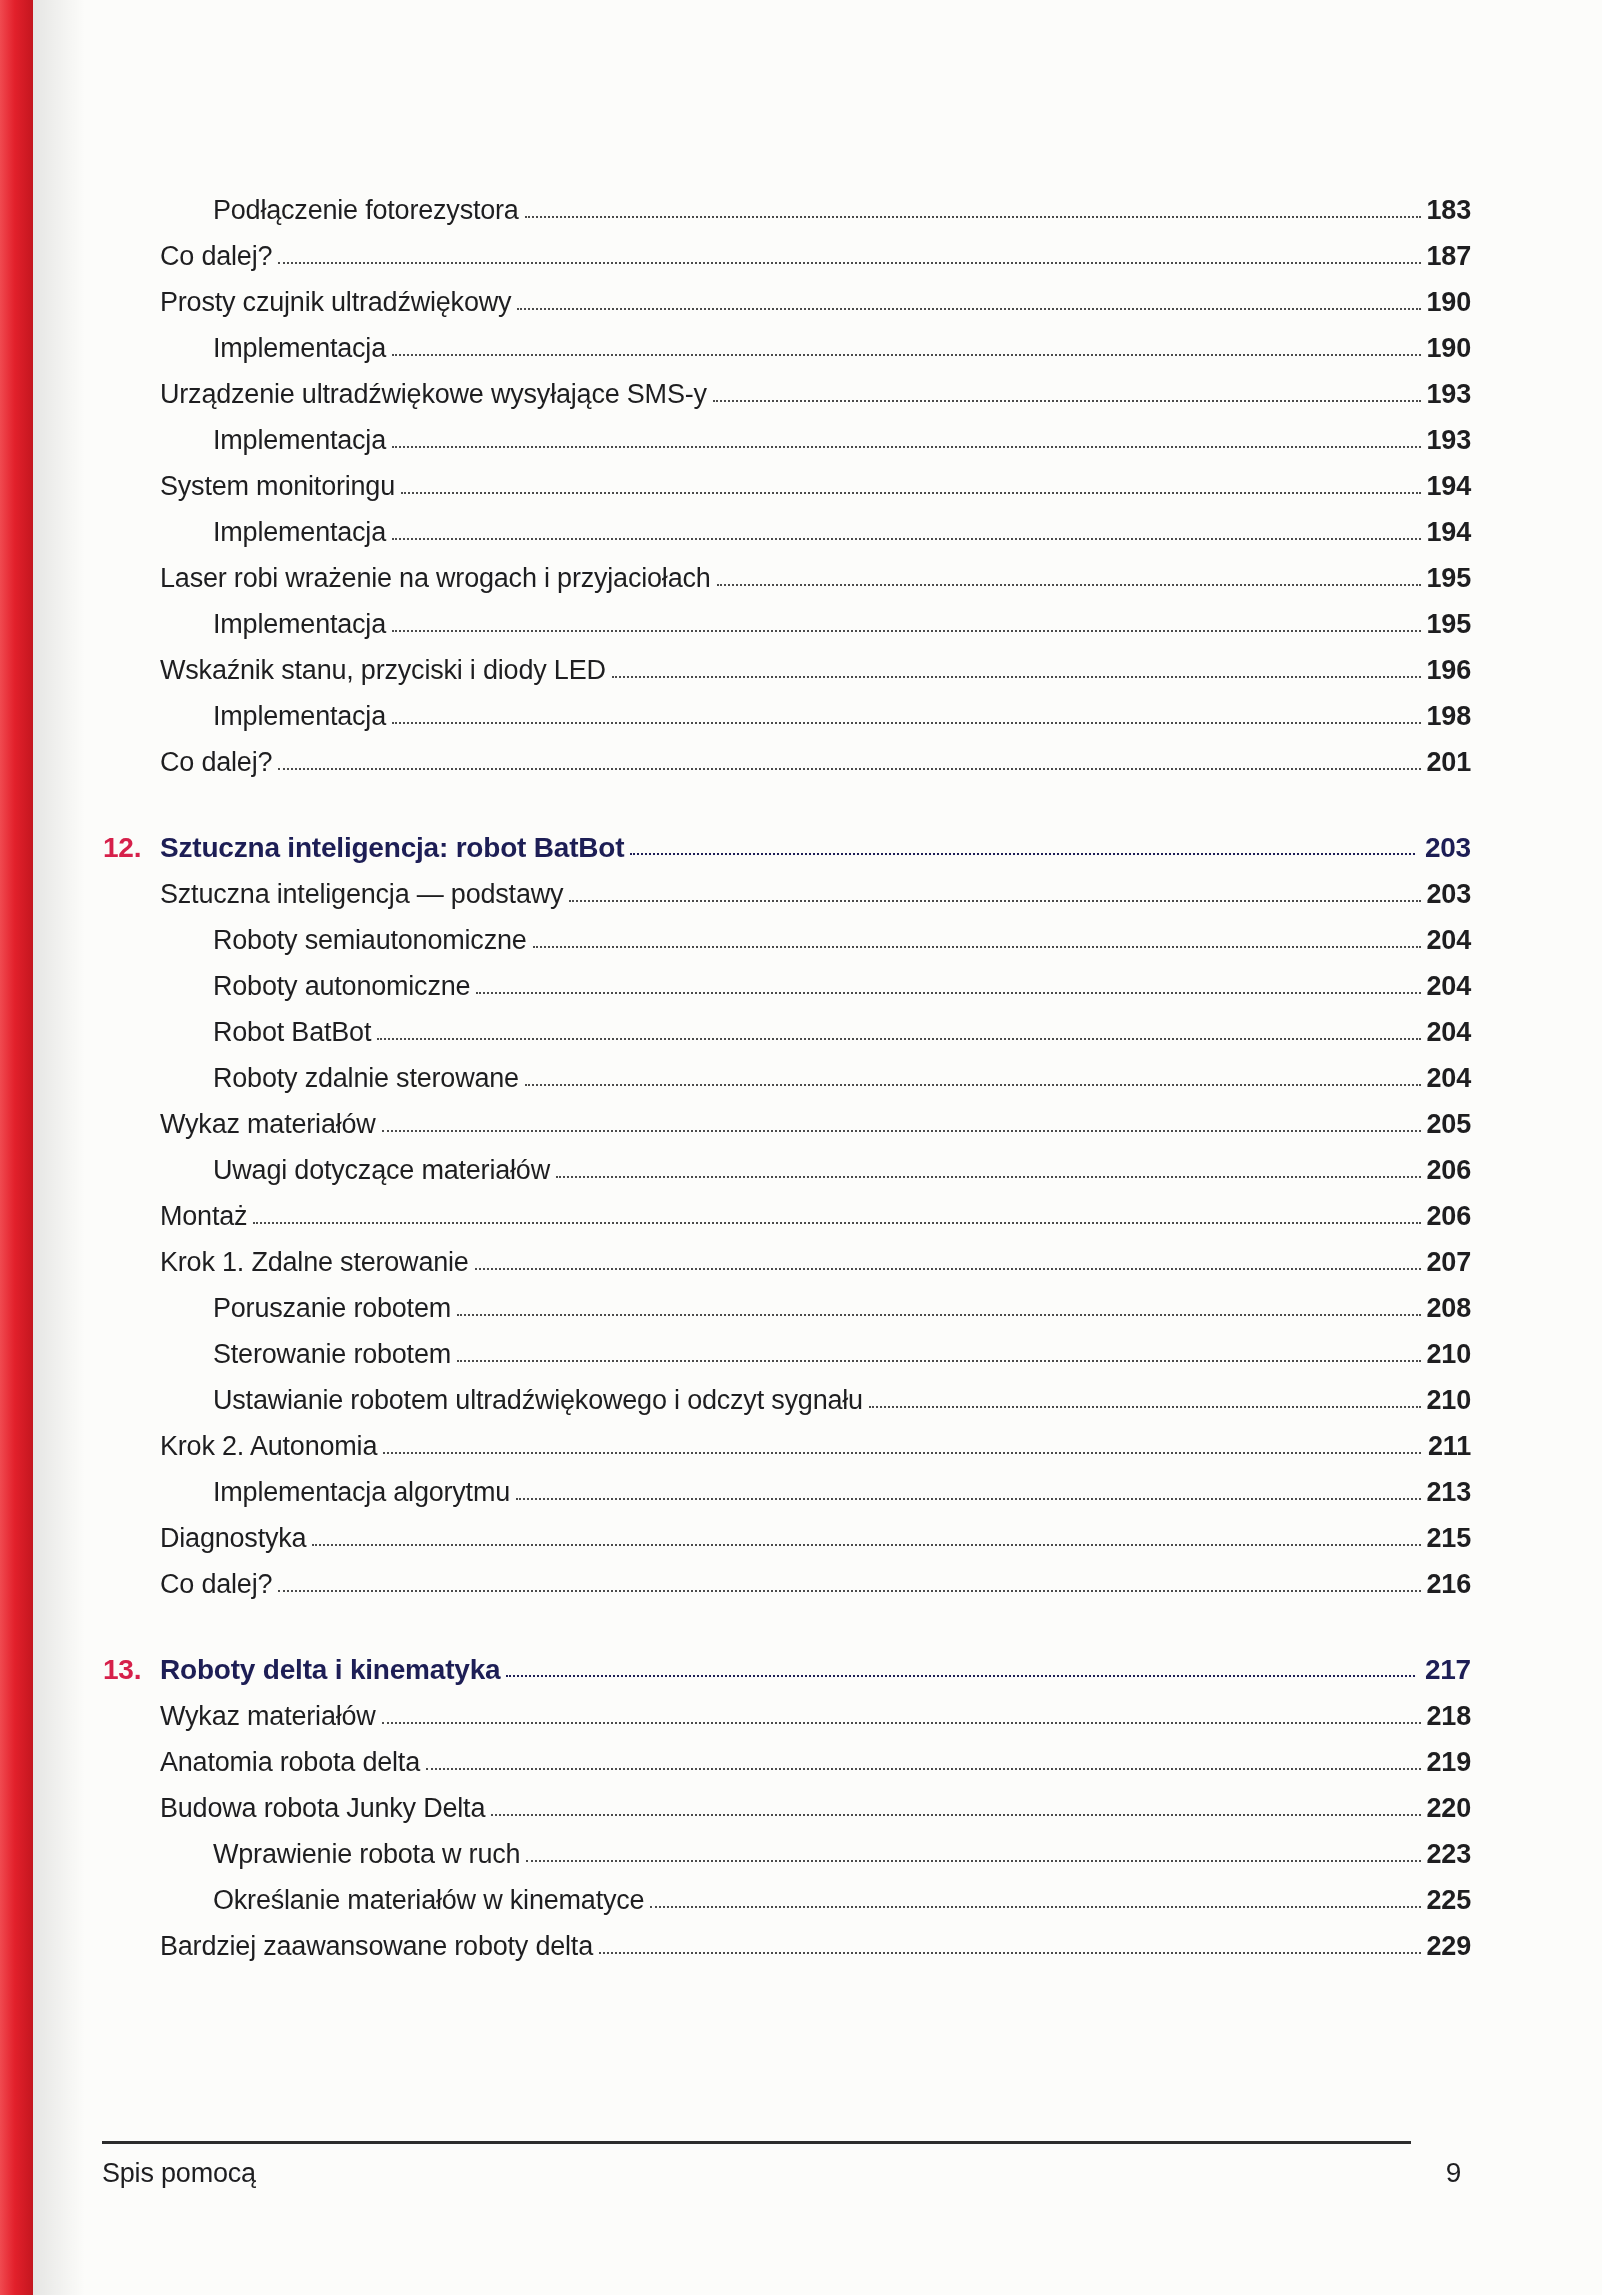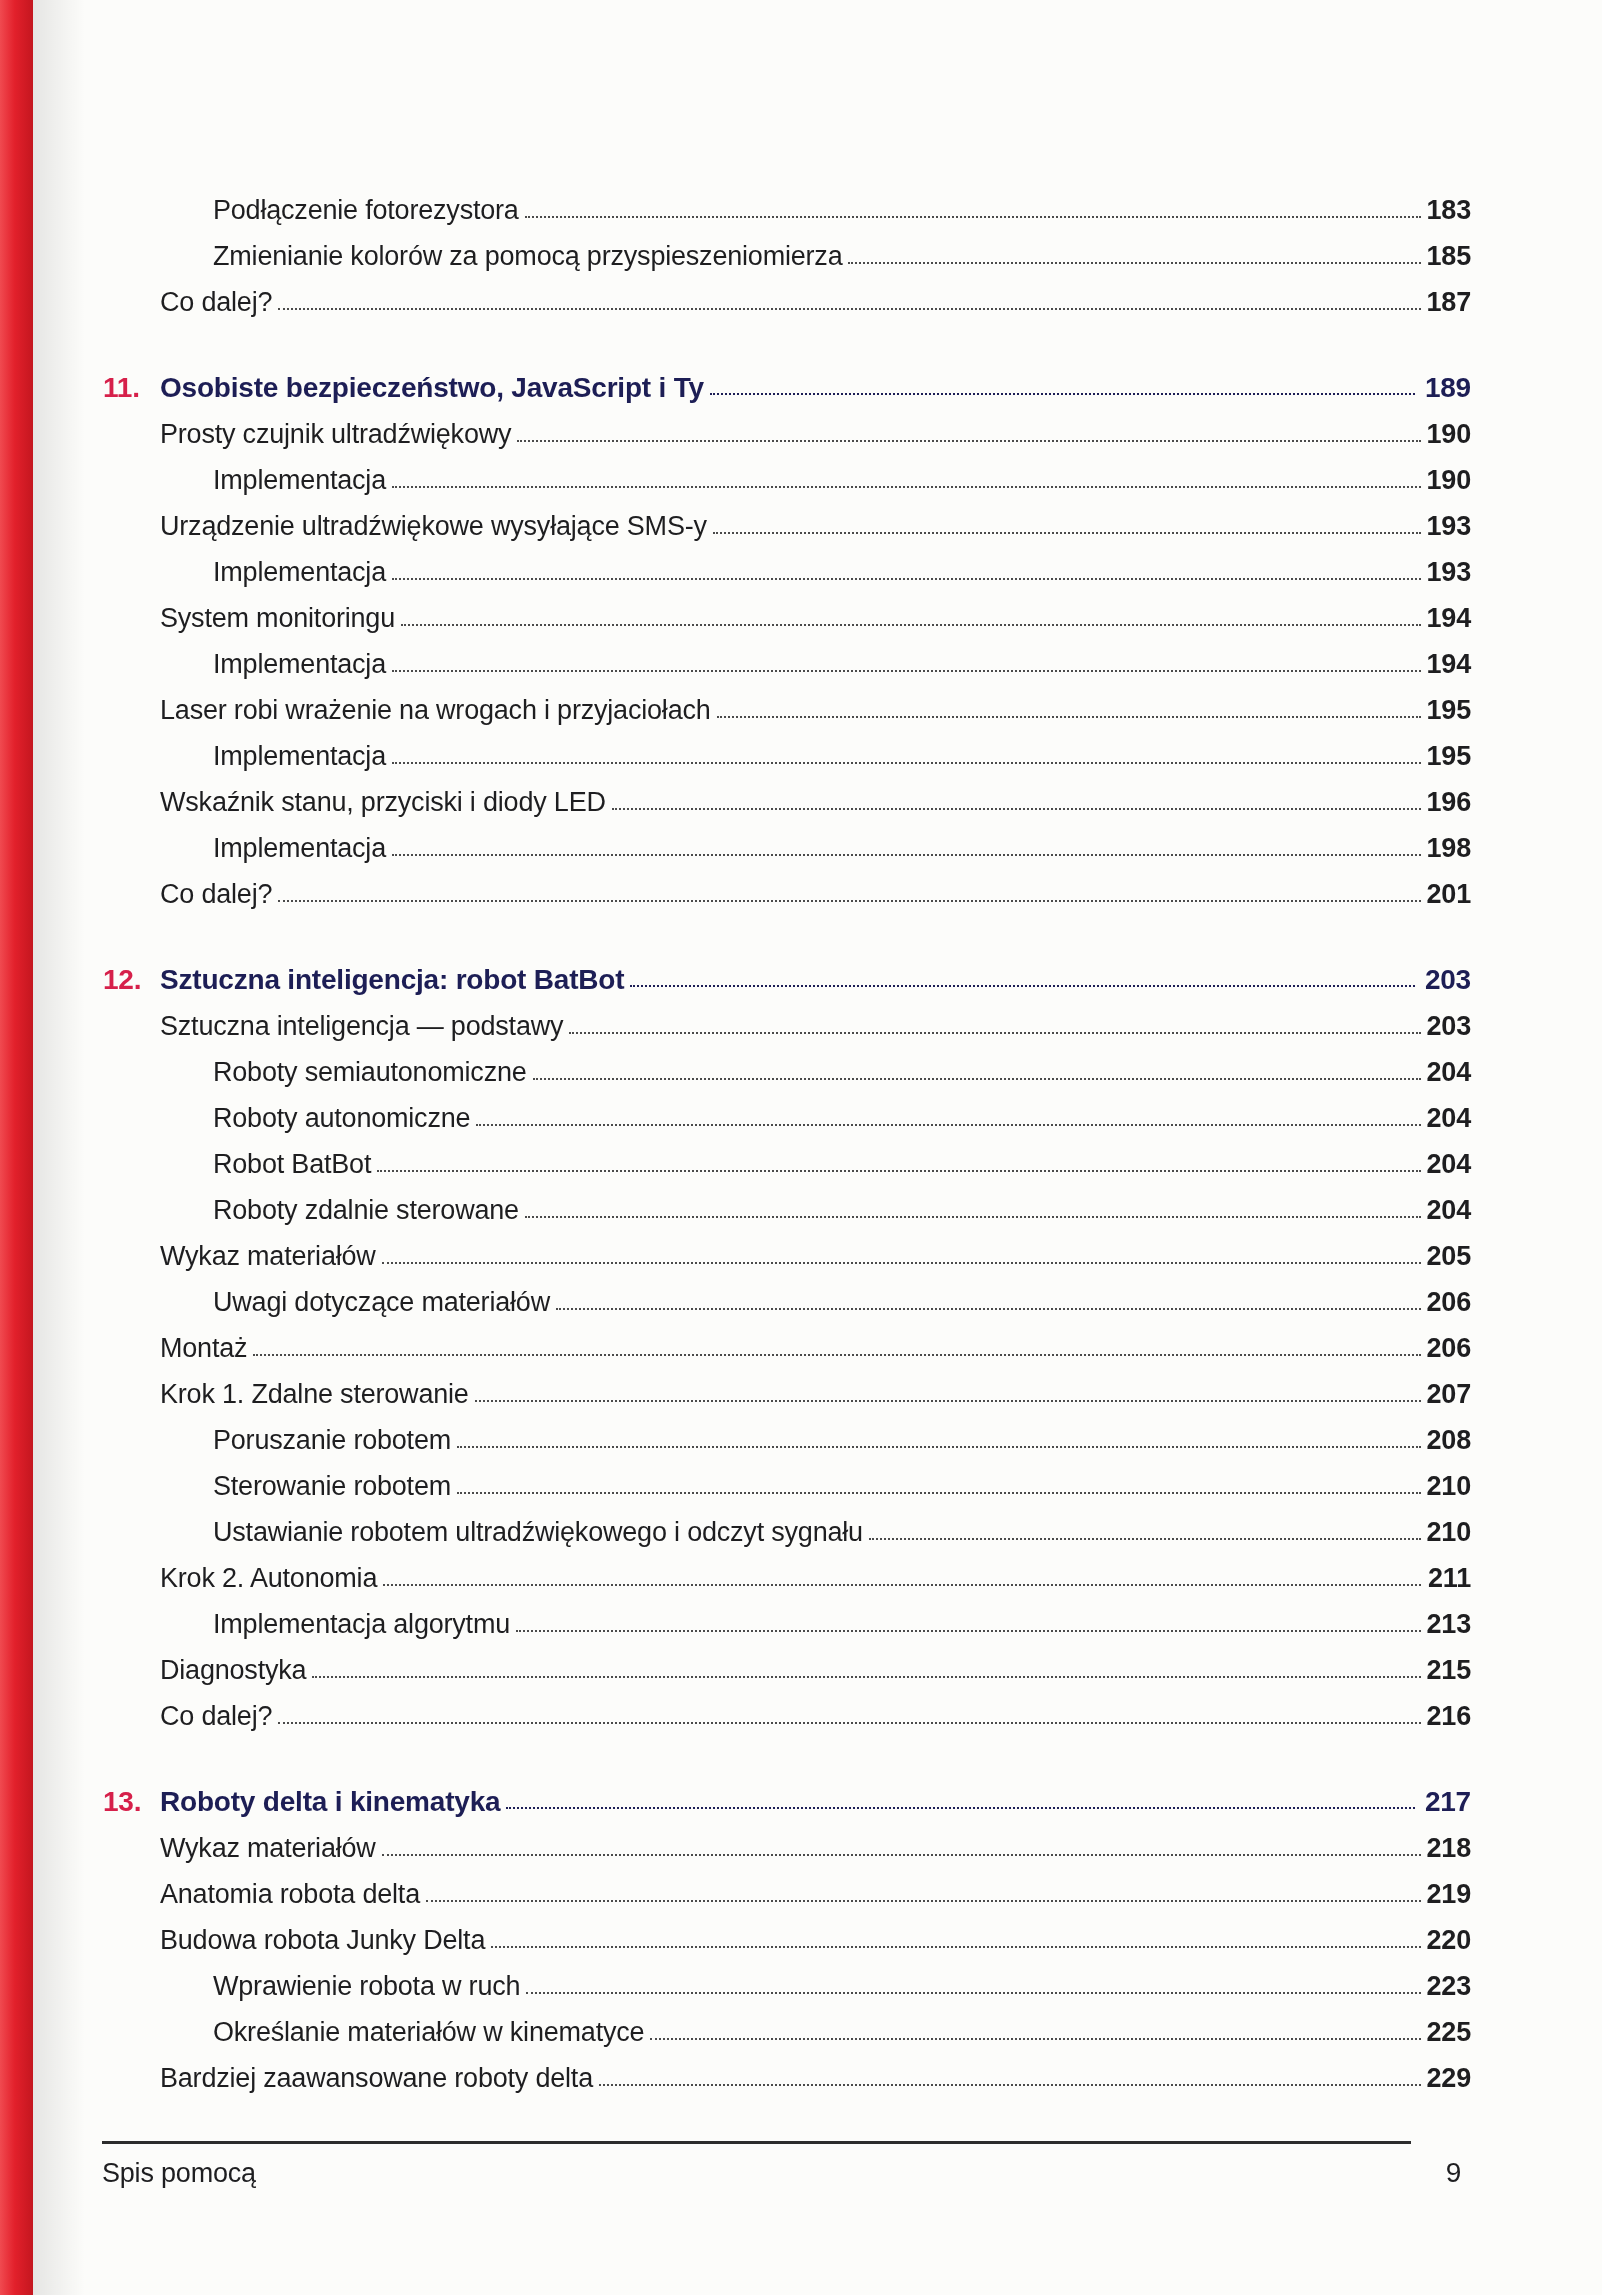--- a/index.html
+++ b/index.html
@@ -76,35 +76,24 @@
 
 <div class="spine"></div>
 <div class="gutter-shadow"></div>
 
 <div class="toc">
     <div class="row lvl2">
       <span class="label">Podłączenie fotorezystora</span>
       <span class="leader"></span>
       <span class="pagenum">183</span>
     </div>
-    <div class="row lvl2">
-      <span class="label">Zmienianie kolorów za pomocą przyspieszeniomierza</span>
-      <span class="leader"></span>
-      <span class="pagenum">185</span>
-    </div>
     <div class="row lvl1">
       <span class="label">Co dalej?</span>
       <span class="leader"></span>
       <span class="pagenum">187</span>
-    </div>
-    <div class="row chapter">
-      <span class="num">11.</span>
-      <span class="label">Osobiste bezpieczeństwo, JavaScript i Ty</span>
-      <span class="leader"></span>
-      <span class="pagenum">189</span>
     </div>
     <div class="row lvl1">
       <span class="label">Prosty czujnik ultradźwiękowy</span>
       <span class="leader"></span>
       <span class="pagenum">190</span>
     </div>
     <div class="row lvl2">
       <span class="label">Implementacja</span>
       <span class="leader"></span>
       <span class="pagenum">190</span>

